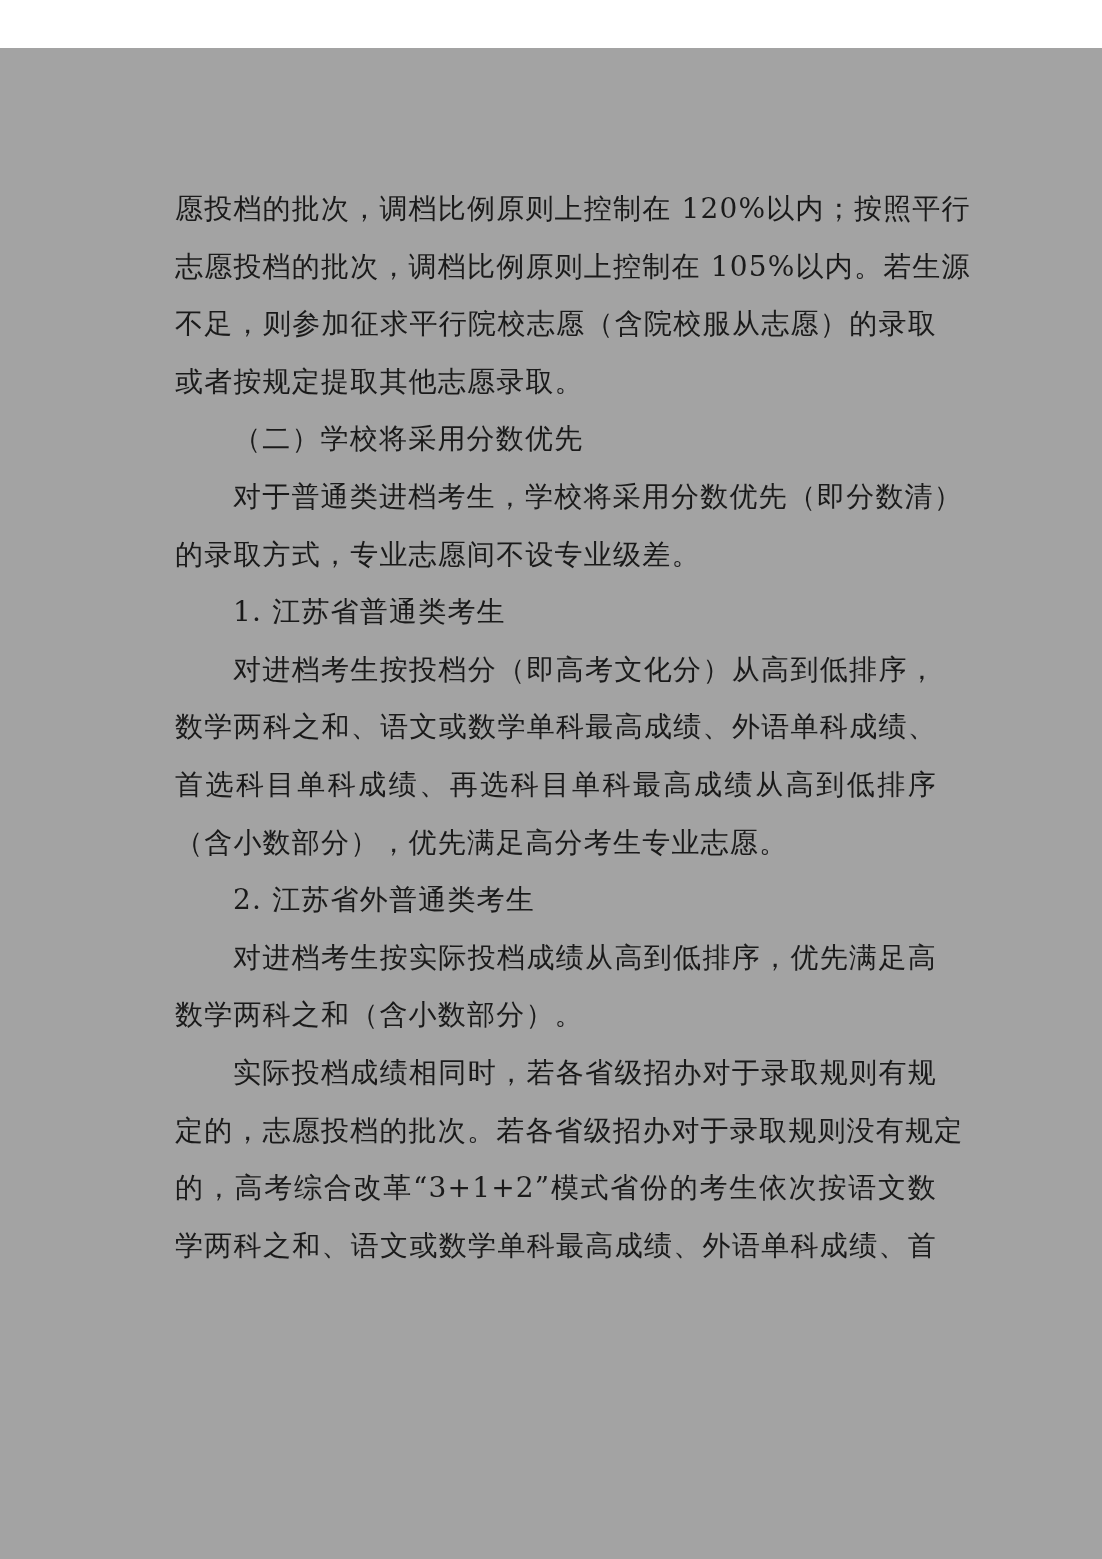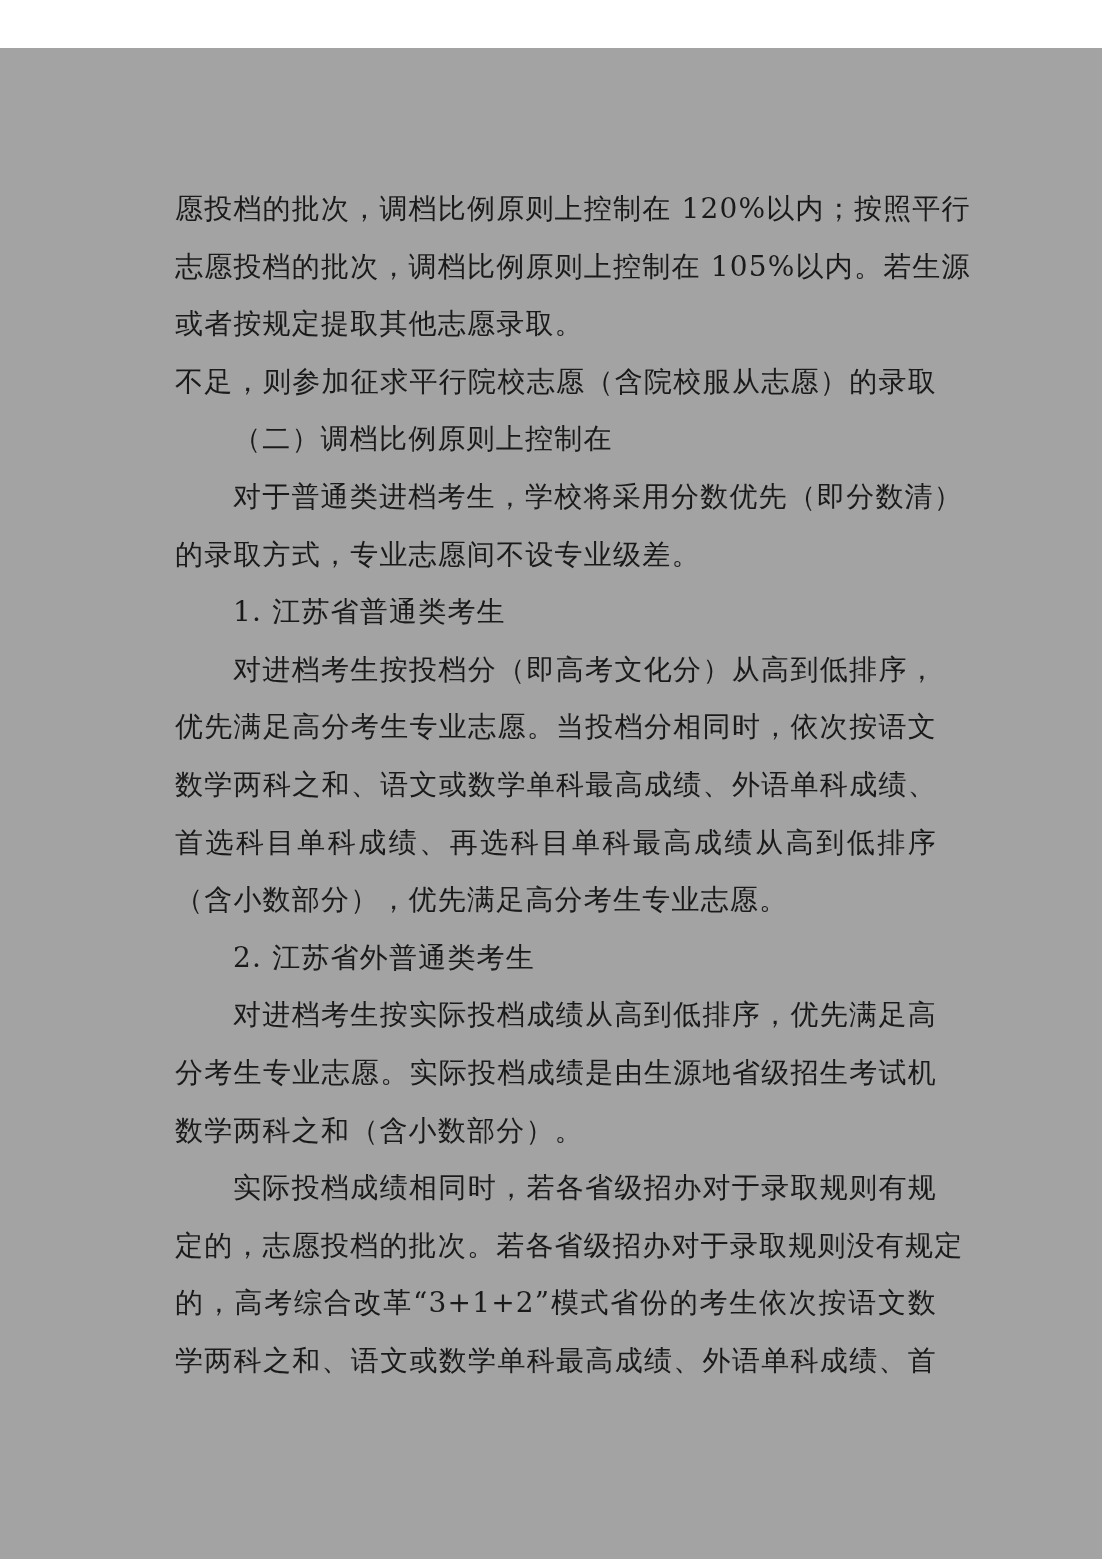--- a/index.html
+++ b/index.html
@@ -49,33 +49,31 @@
       text-align-last: left;
     }
   </style>
 </head>
 <body>
 
 <div class="page">
   <div class="content">
     <div class="line">愿投档的批次，调档比例原则上控制在 120%以内；按照平行</div>
     <div class="line">志愿投档的批次，调档比例原则上控制在 105%以内。若生源</div>
+    <div class="line">不足，则参加征求平行院校志愿（含院校服从志愿）的录取</div>
     <div class="line last">或者按规定提取其他志愿录取。</div>
-    <div class="line">不足，则参加征求平行院校志愿（含院校服从志愿）的录取</div>
-    <div class="line indent heading">（二）调档比例原则上控制在</div>
+    <div class="line indent heading">（二）学校将采用分数优先</div>
     <div class="line indent">对于普通类进档考生，学校将采用分数优先（即分数清）</div>
     <div class="line last">的录取方式，专业志愿间不设专业级差。</div>
     <div class="line indent heading">1. 江苏省普通类考生</div>
     <div class="line indent">对进档考生按投档分（即高考文化分）从高到低排序，</div>
-    <div class="line">优先满足高分考生专业志愿。当投档分相同时，依次按语文</div>
     <div class="line">数学两科之和、语文或数学单科最高成绩、外语单科成绩、</div>
     <div class="line">首选科目单科成绩、再选科目单科最高成绩从高到低排序</div>
     <div class="line last">（含小数部分），优先满足高分考生专业志愿。</div>
     <div class="line indent heading">2. 江苏省外普通类考生</div>
     <div class="line indent">对进档考生按实际投档成绩从高到低排序，优先满足高</div>
-    <div class="line">分考生专业志愿。实际投档成绩是由生源地省级招生考试机</div>
     <div class="line last">数学两科之和（含小数部分）。</div>
     <div class="line indent">实际投档成绩相同时，若各省级招办对于录取规则有规</div>
     <div class="line">定的，志愿投档的批次。若各省级招办对于录取规则没有规定</div>
     <div class="line">的，高考综合改革“3+1+2”模式省份的考生依次按语文数</div>
     <div class="line">学两科之和、语文或数学单科最高成绩、外语单科成绩、首</div>
   </div>
 </div>
 
 </body></html>

